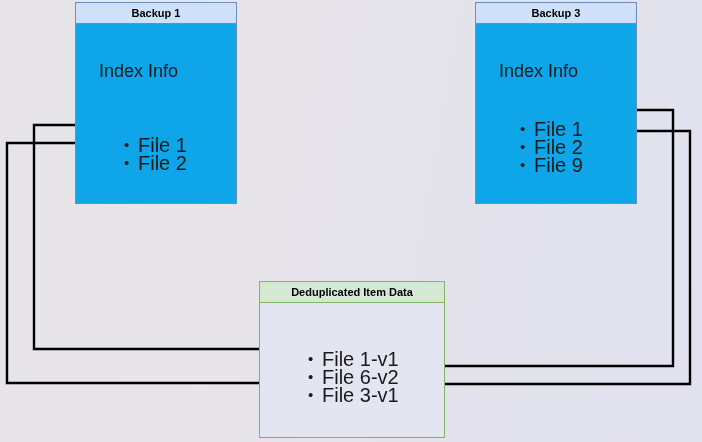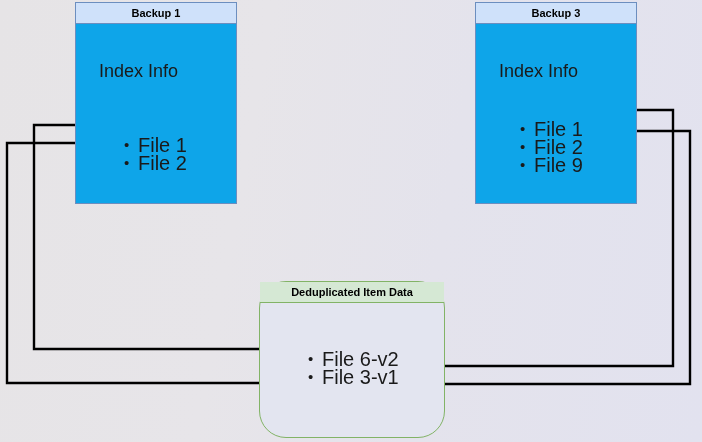--- a/index.html
+++ b/index.html
@@ -52,21 +52,20 @@
     border-color: #6c8ebf;
     background: #0ea5e9;
   }
   .blue-node .node-header {
     background: #cfe1fa;
     border-bottom-color: #6c8ebf;
   }
   .green-node {
     border-color: #82b366;
     background: #e3e5f0;
-    border-radius: 27px;
   }
   .green-node .node-header {
     background: #d5e8d4;
     border-bottom-color: #82b366;
   }
   .blue-node .node-body {
     background: transparent;
   }
   .index-label {
     position: absolute;
@@ -149,19 +148,20 @@
         <li>File 2</li>
         <li>File 9</li>
       </ul>
     </div>
   </div>
 
   <div class="node green-node" style="left:259px; top:281px; width:186px; height:157px;">
     <div class="node-header">Deduplicated Item Data</div>
     <div class="node-body">
       <ul class="file-list dedup-list dedup-files">
+        <li>File 1-v1</li>
         <li>File 6-v2</li>
         <li>File 3-v1</li>
       </ul>
     </div>
   </div>
 
 </div>
 
 </body></html>

